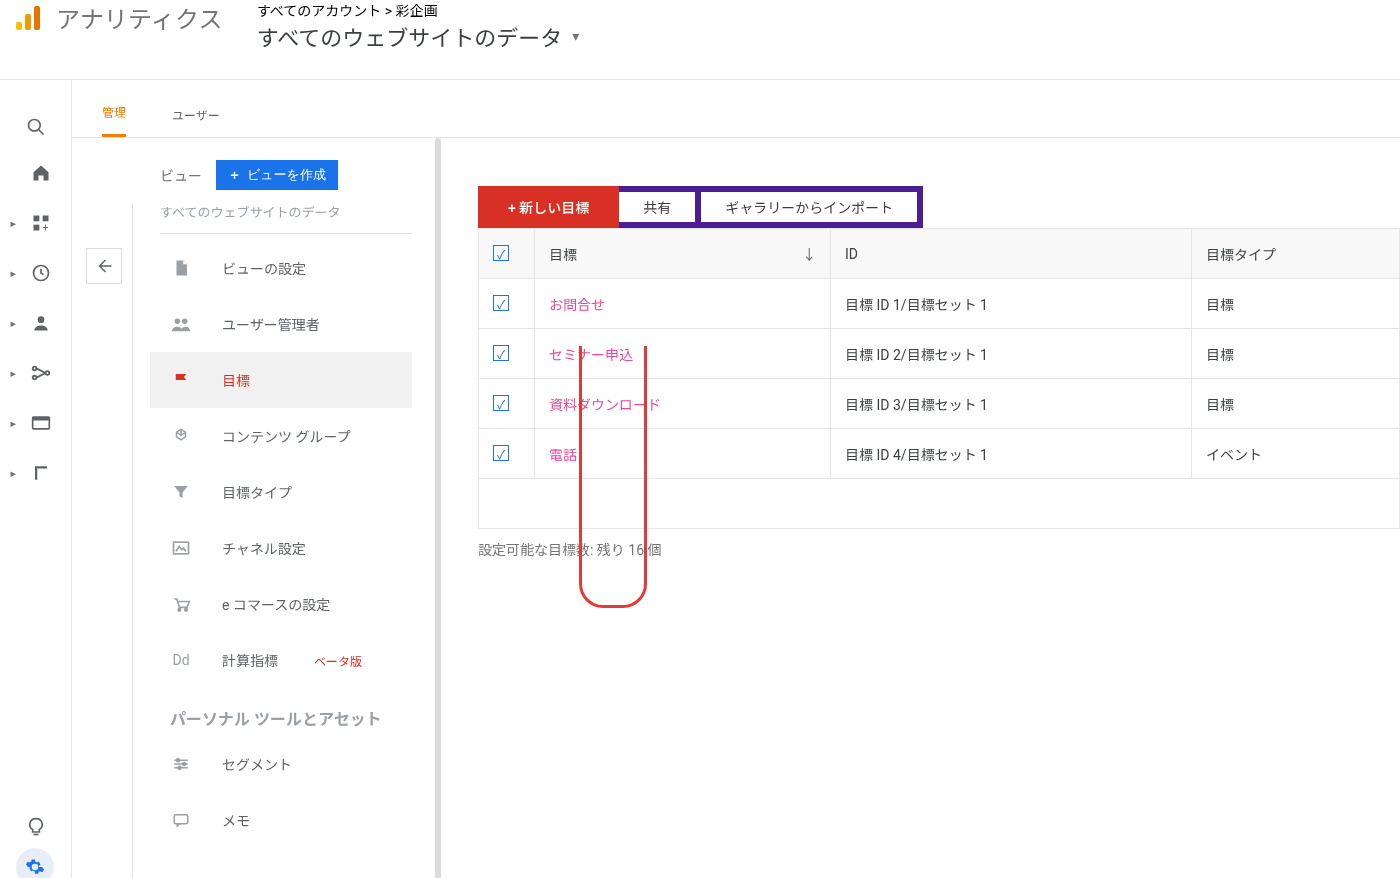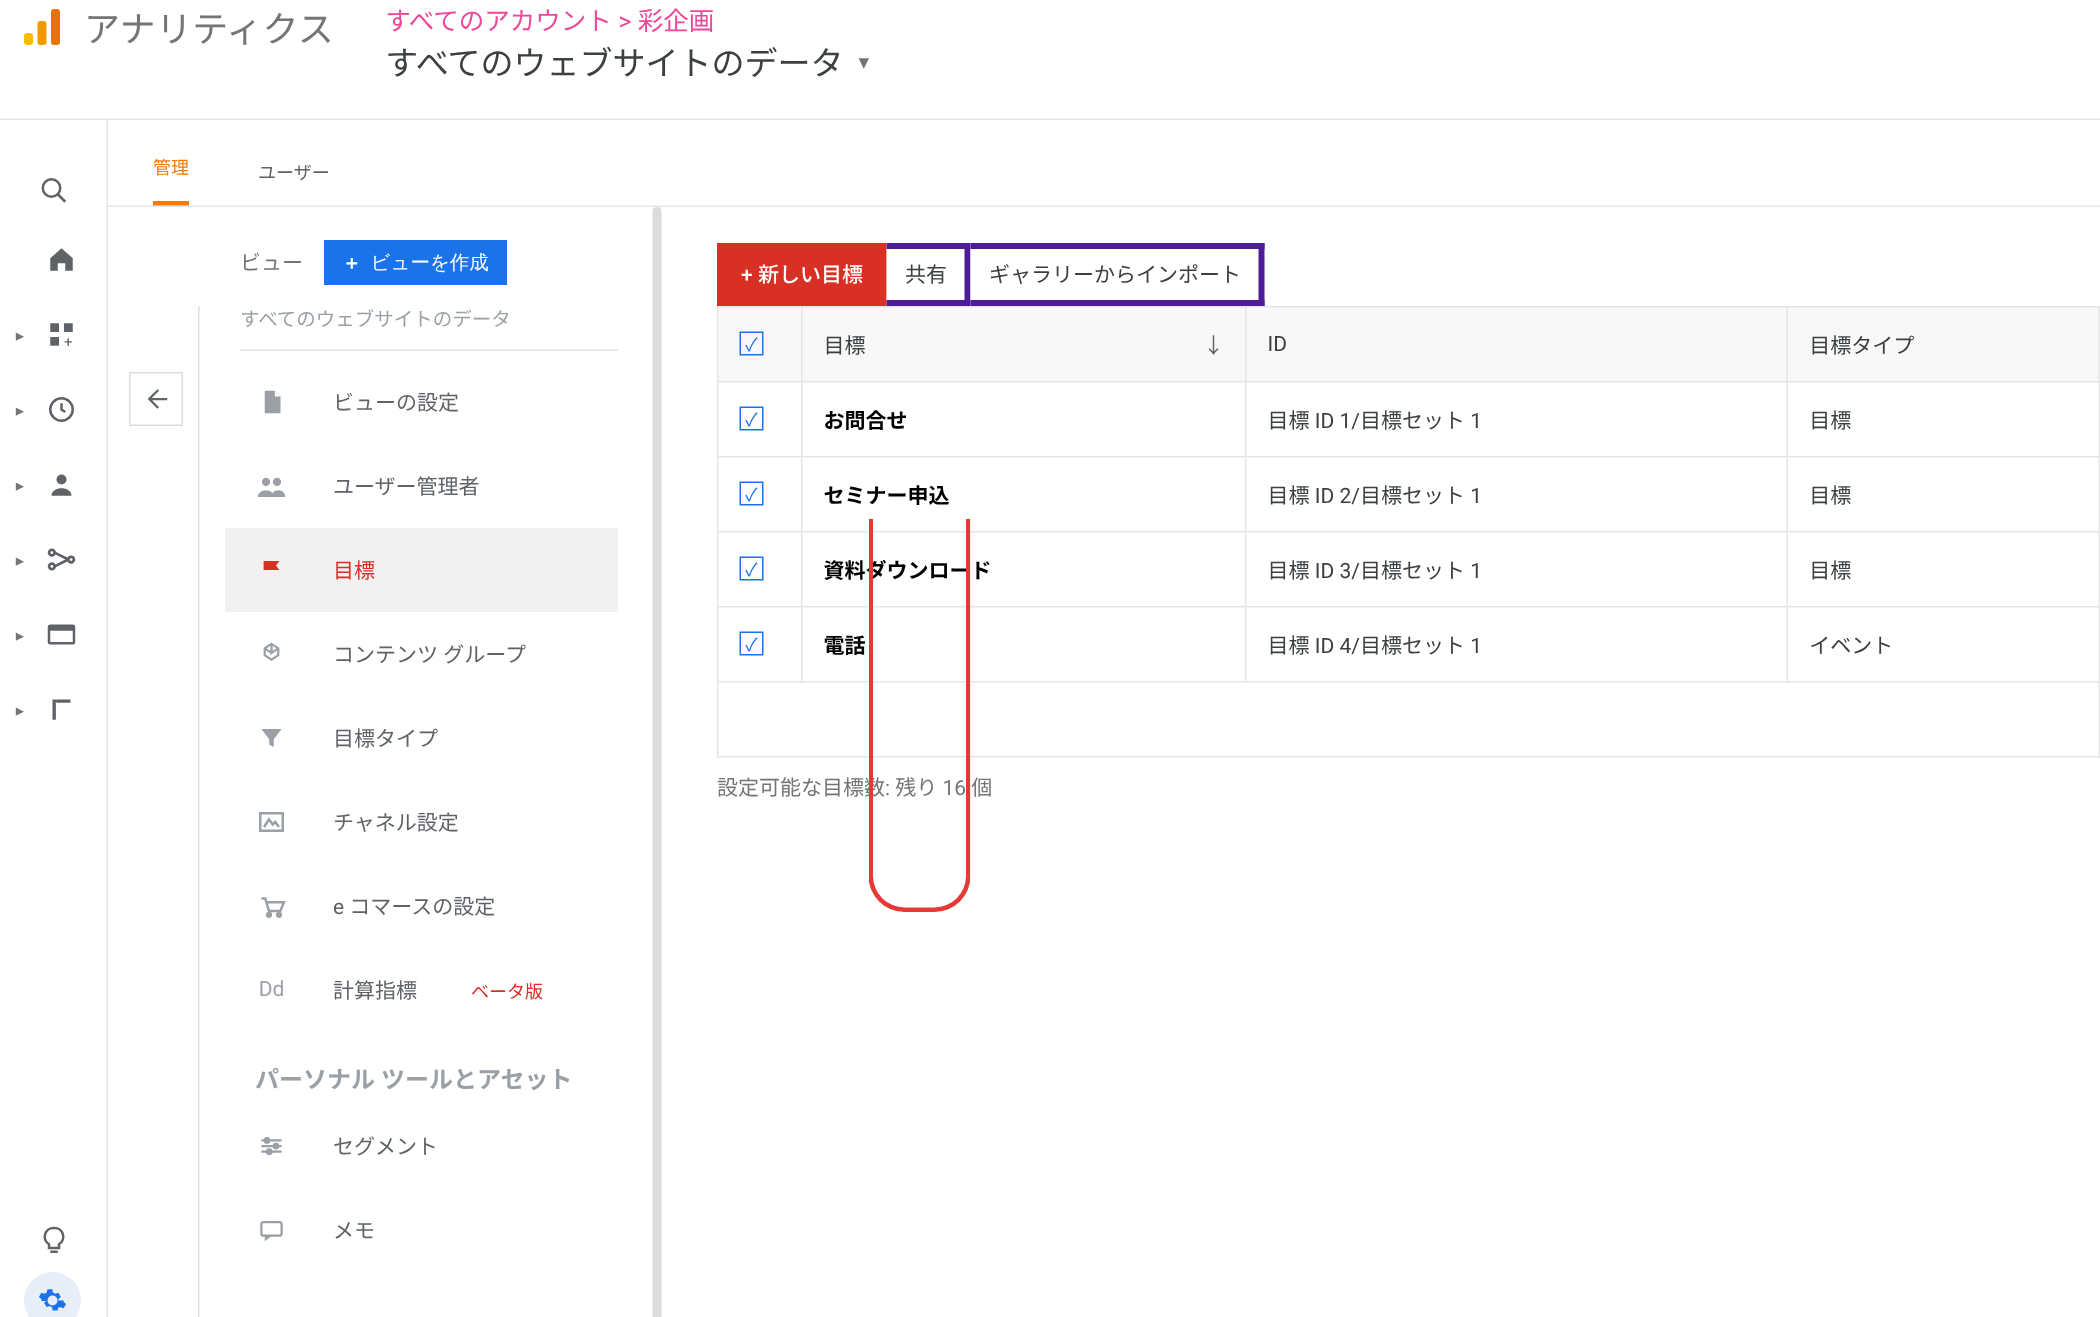--- a/index.html
+++ b/index.html
@@ -11,21 +11,21 @@
     
     .app-header {
       height: 80px; display: flex; align-items: flex-start; padding: 0 14px;
       border-bottom: 1px solid #e6e6e6;
     }
     .logo-block { display: flex; align-items: center; gap: 14px; }
     .ga-logo { width: 28px; height: 28px; position: relative; }
     .ga-logo svg { display: block; }
     .brand-name { font-size: 24px; color: #757575; letter-spacing: 0.2px; }
     .view-select { margin-left: 34px; display: flex; flex-direction: column; justify-content: center; }
-    .breadcrumb { font-size: 17px; color: #ec4899; }
+    .breadcrumb { font-size: 14px; color: #000000; }
     .view-title-row { display: flex; align-items: center; gap: 10px; }
     .view-title { font-size: 22px; color: #3c4043; }
     .dd-caret { color: #757575; }
     
     .app-body { display: flex; height: calc(878px - 68px); }
     .rail {
       width: 72px; flex: 0 0 72px; border-right: 1px solid #e6e6e6;
       display: flex; flex-direction: column; align-items: center; padding-top: 26px;
     }
     .rail-item { width: 40px; height: 42px; display: flex; align-items: center; justify-content: center; color: #5f6368; cursor: pointer; }
@@ -77,34 +77,34 @@
     }
     .divider-strip::before {
       content: ""; position: absolute; left: 3px; top: 0; bottom: 0; width: 6px;
       background: #dcdcdc; border-radius: 3px;
     }
     
     .panel { flex: 1; padding: 24px 0 0 34px; }
     .toolbar { display: flex; }
     .toolbar .seg {
       height: 42px; display: flex; align-items: center; justify-content: center;
-      padding: 0 12px; border: 4px solid #4c1d95; color: #3c4043; cursor: pointer; background: #fff;
+      padding: 0 24px; border: 6px solid #4c1d95; color: #3c4043; cursor: pointer; background: #fff; margin-top: 24px;
     }
     .toolbar .seg + .seg { border-left: none; }
     .toolbar .seg.primary { background: #d93025; color: #fff; border-color: #d93025; font-weight: 500;}
     table.goals {
       width: 100%; border-collapse: collapse; margin-top: 0px; border: 1px solid #dadce0;
     }
     table.goals th, table.goals td {
       border: 1px solid #e6e6e6; padding: 0 14px; height: 50px; text-align: left; font-weight: normal;
       vertical-align: middle; background: #fff;
     }
     table.goals thead th { background: #f8f8f8; color: #3c4043; font-size: 14px; }
     .chk-cell { width: 56px; text-align: center; }
-    .goal-link { color: #000000; cursor: pointer; font-weight: bold; }
+    .goal-link { color: #ec4899; cursor: pointer; }
     .tbl-spacer td { height: 50px; background: #f7f7f7; border-left: 1px solid #dadce0; border-right: 1px solid #dadce0;}
     .footer-note { color: #757575; font-size: 14px; margin-top: 10px; }
     .sort-arrow { float: right; color: #5f6368; }
     .chkbox {
       width: 16px; height: 16px; display: inline-flex; border: 1.5px solid #1a73e8;
       align-items: center; justify-content: center; color: #1a73e8; font-size: 12px;
     }
     
     .annotation {
       position: absolute; border: 3px solid #e53935; border-radius: 24px;

